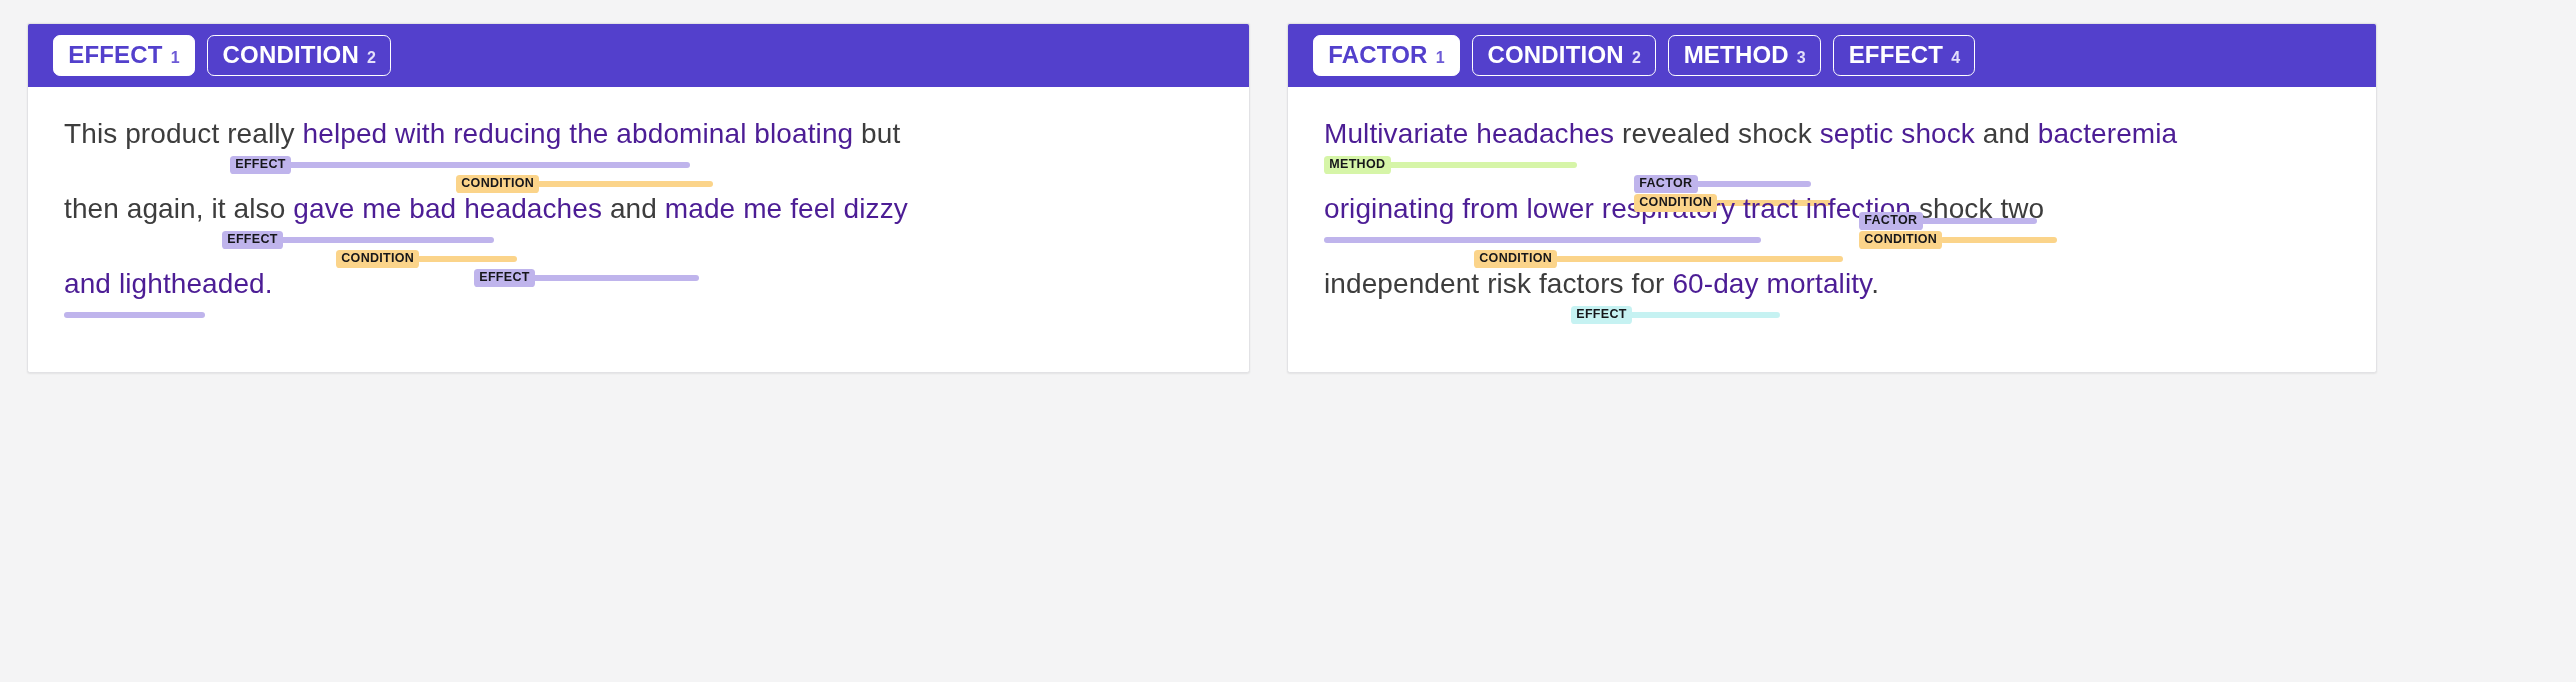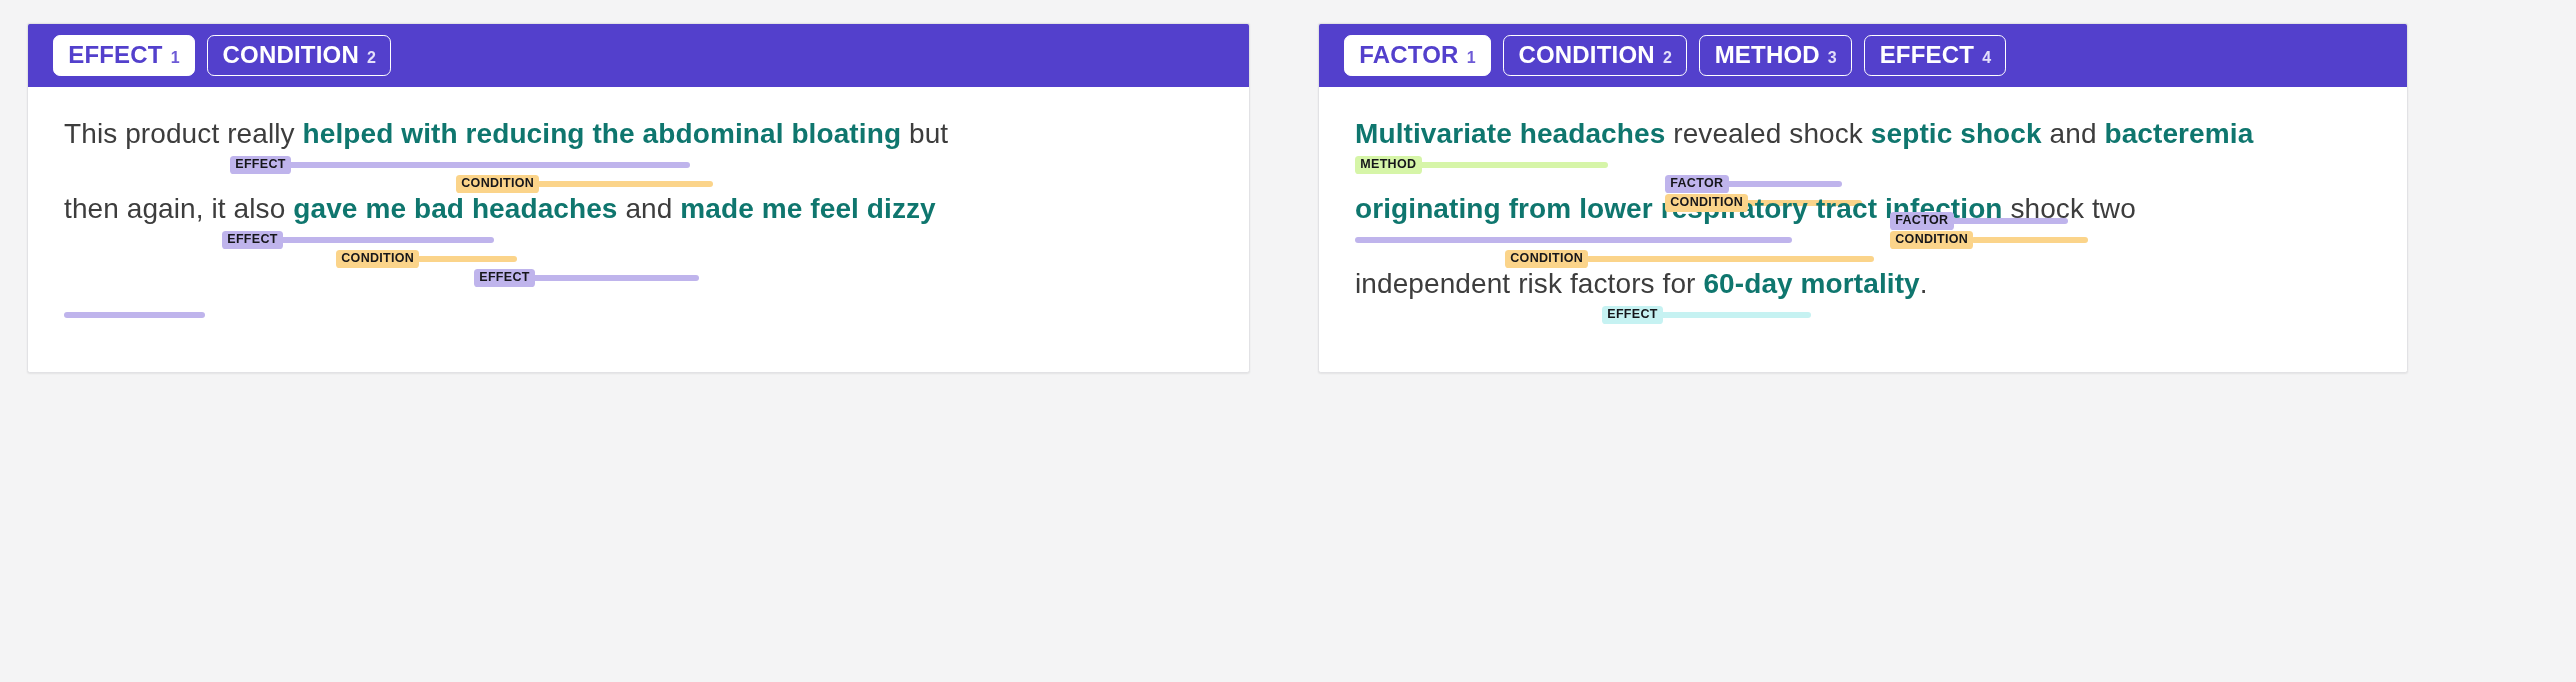--- a/index.html
+++ b/index.html
@@ -12,21 +12,21 @@
   }
   body {
     width: 2576px;
     height: 682px;
     overflow: hidden;
   }
 
   .board {
     display: flex;
     align-items: flex-start;
-    gap: 68px;
+    gap: 37px;
     padding: 23px 27px 0 27px;
   }
 
   
   .card {
     background: #ffffff;
     border: 0.9px solid #e2e2e5;
     border-radius: 2.7px;
     box-shadow: 0 0.9px 1.8px rgba(0,0,0,0.07);
     overflow: hidden;
@@ -83,21 +83,21 @@
   }
   .text-line:last-child { height: 64px; }
 
   .line-text {
     font-size: 28px;
     color: #3d3d3d;
     line-height: 1.18;
     white-space: nowrap;
     letter-spacing: 0.1px;
   }
-  .line-text b { font-weight: bold; color: #0f766e; }
+  .line-text b { font-weight: normal; color: #4c1d95; }
 
   
   .ann {
     position: absolute;
     display: flex;
     align-items: center;
     height: 18px;
   }
   .ann-chip {
     font-size: 12.5px;
@@ -164,20 +164,21 @@
           <div class="ann c-amber" style="left: 272px; top: 58px;">
             <span class="ann-chip">CONDITION</span>
             <span class="ann-bar" style="width: 100px;"></span>
           </div>
           <div class="ann c-purple" style="left: 410px; top: 77px;">
             <span class="ann-chip">EFFECT</span>
             <span class="ann-bar" style="width: 167px;"></span>
           </div>
         </div>
         <div class="text-line">
+          <div class="line-text"><b>and lightheaded.</b></div>
           <div class="ann c-purple no-chip" style="left: 0px; top: 39px;">
             <span class="ann-bar" style="width: 141px;"></span>
           </div>
         </div>
       </div>
   </section>
 
   <section class="card card--right">
     <header class="card-header">
         <button class="tab is-active">

